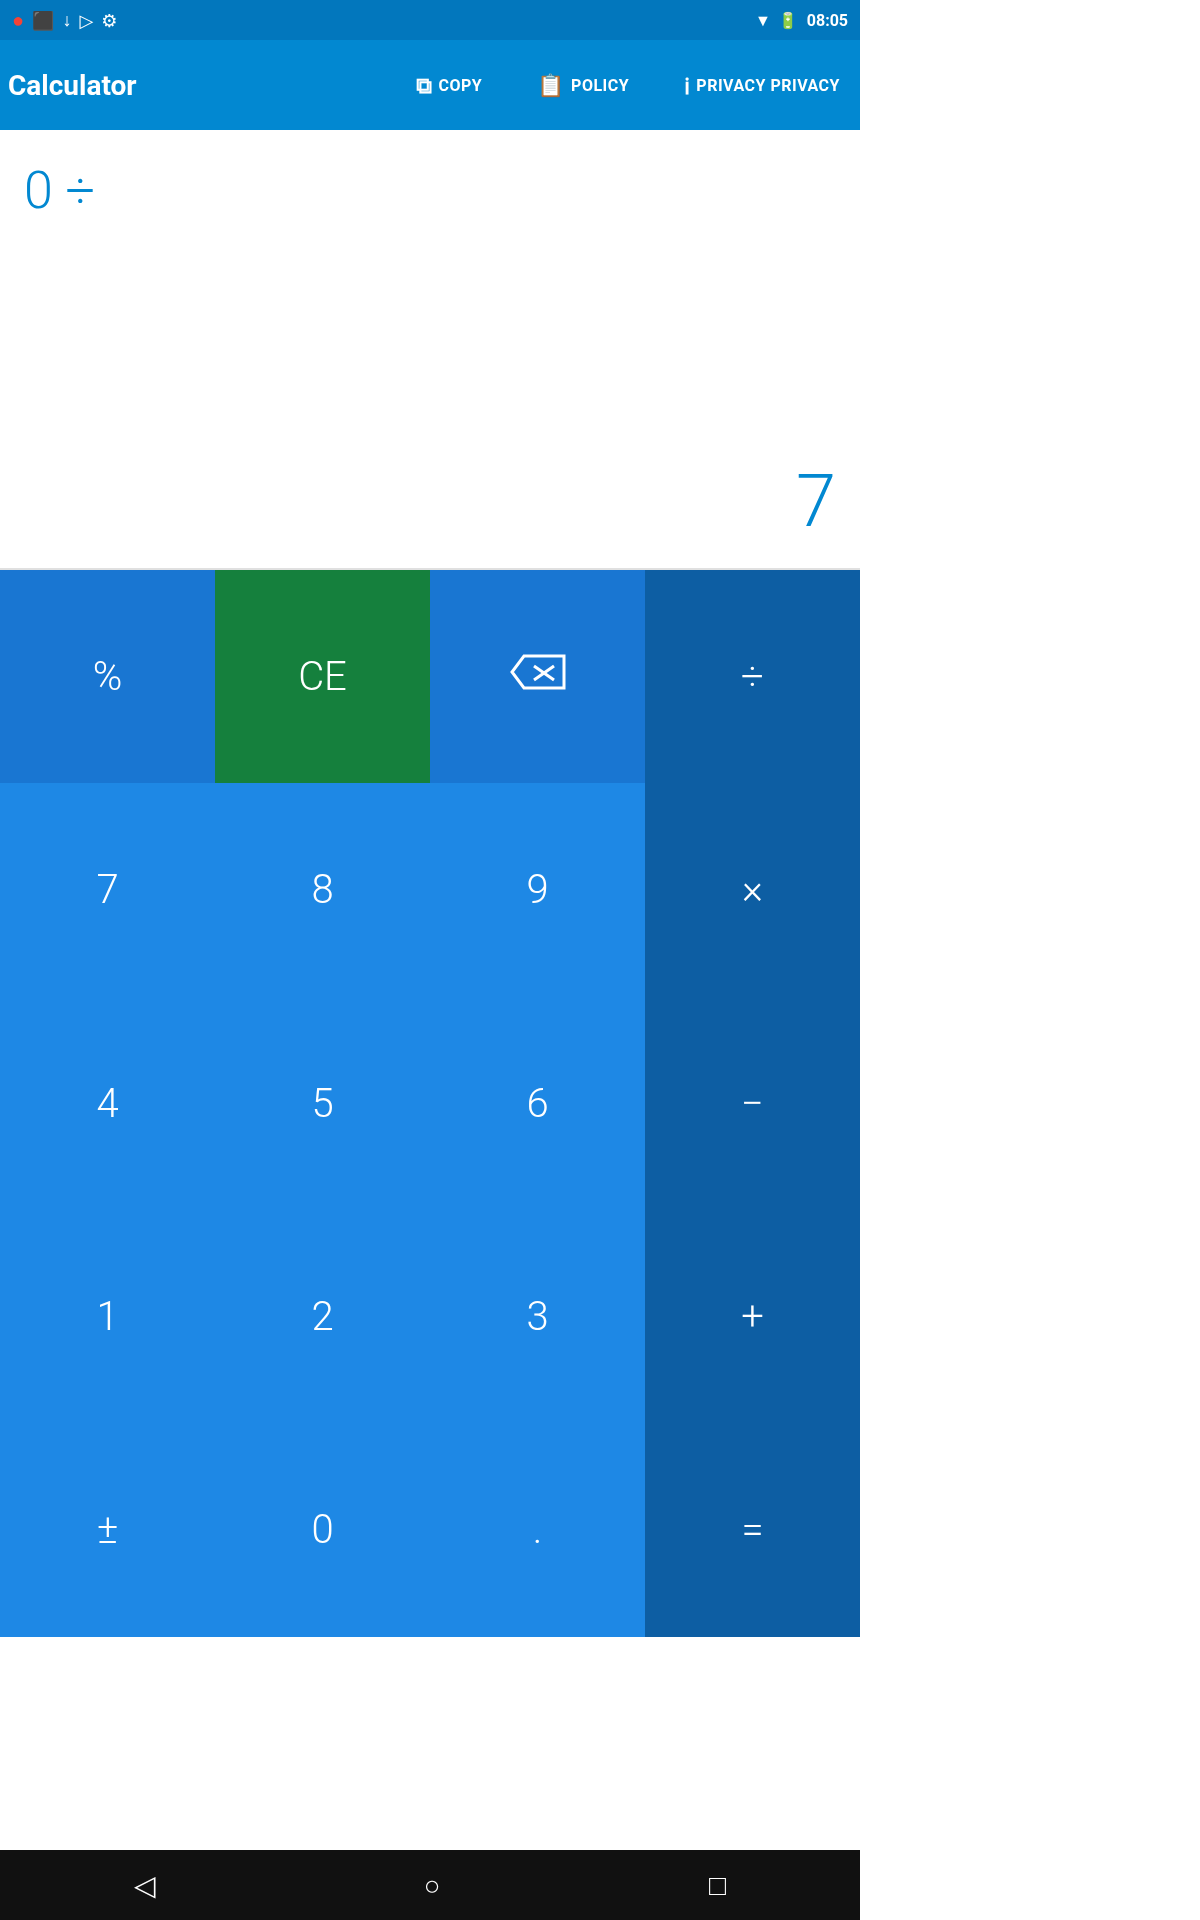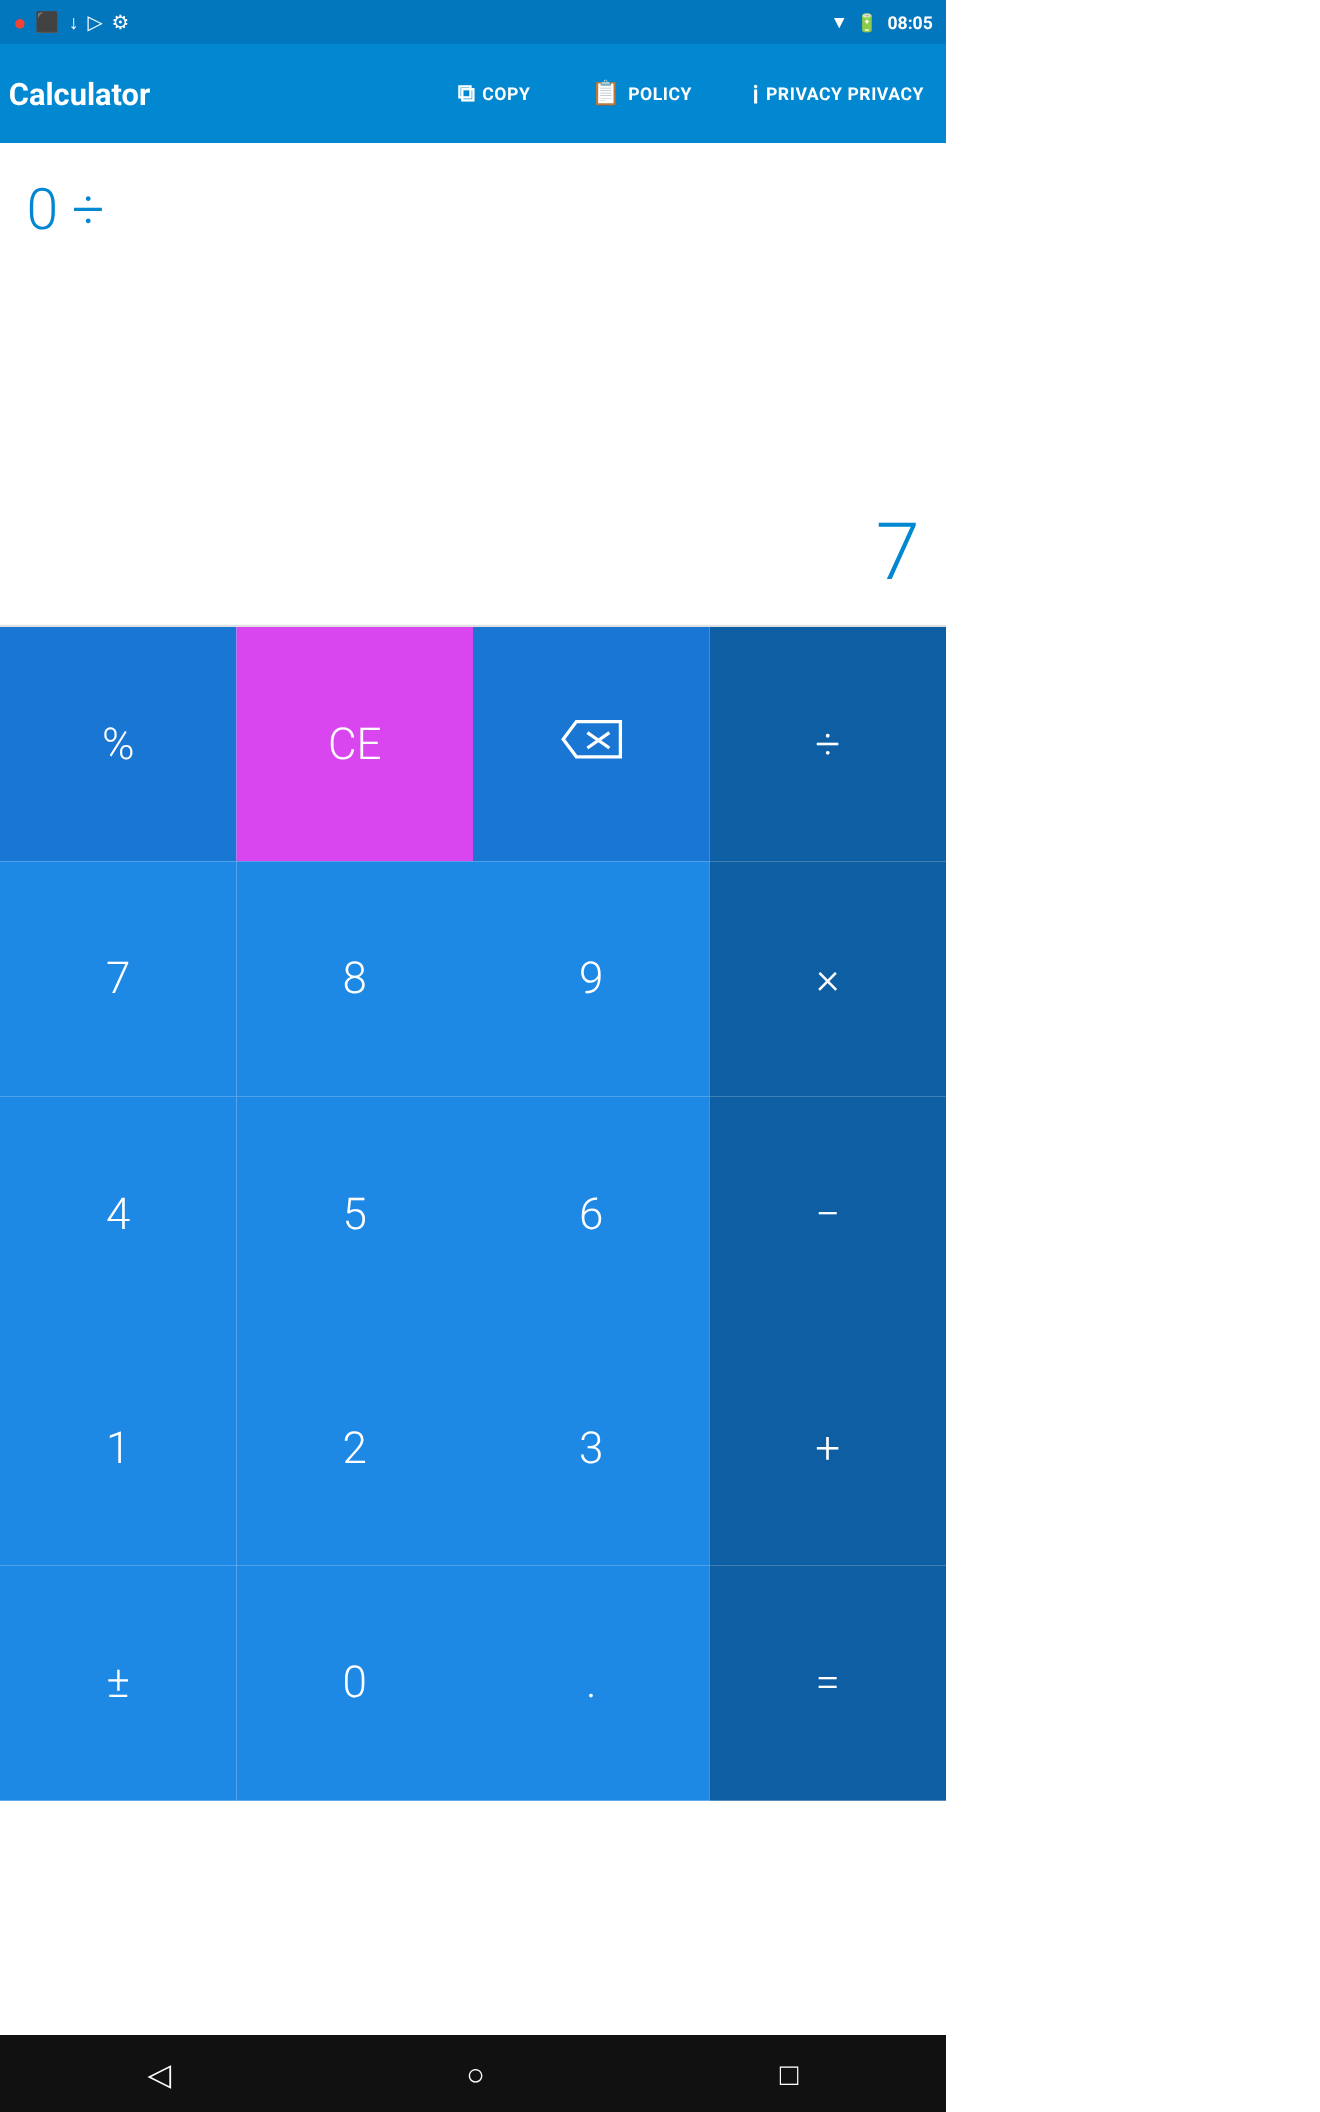--- a/index.html
+++ b/index.html
@@ -116,21 +116,21 @@
       color: white;
       cursor: pointer;
       user-select: none;
       transition: filter 0.1s;
       border: none;
       outline: none;
     }
 
     
     .key-percent   { background: #1976d2; grid-column: 1; grid-row: 1; }
-    .key-ce        { background: #d946ef; grid-column: 2; grid-row: 1; }
+    .key-ce        { background: #15803d; grid-column: 2; grid-row: 1; }
     .key-backspace { background: #1976d2; grid-column: 3; grid-row: 1; }
     .key-divide    { background: #0d5ea3; grid-column: 4; grid-row: 1; }
 
     
     .key-7    { background: #1e88e5; grid-column: 1; grid-row: 2; }
     .key-8    { background: #1e88e5; grid-column: 2; grid-row: 2; }
     .key-9    { background: #1e88e5; grid-column: 3; grid-row: 2; }
     .key-mul  { background: #0d5ea3; grid-column: 4; grid-row: 2; }
 
     

